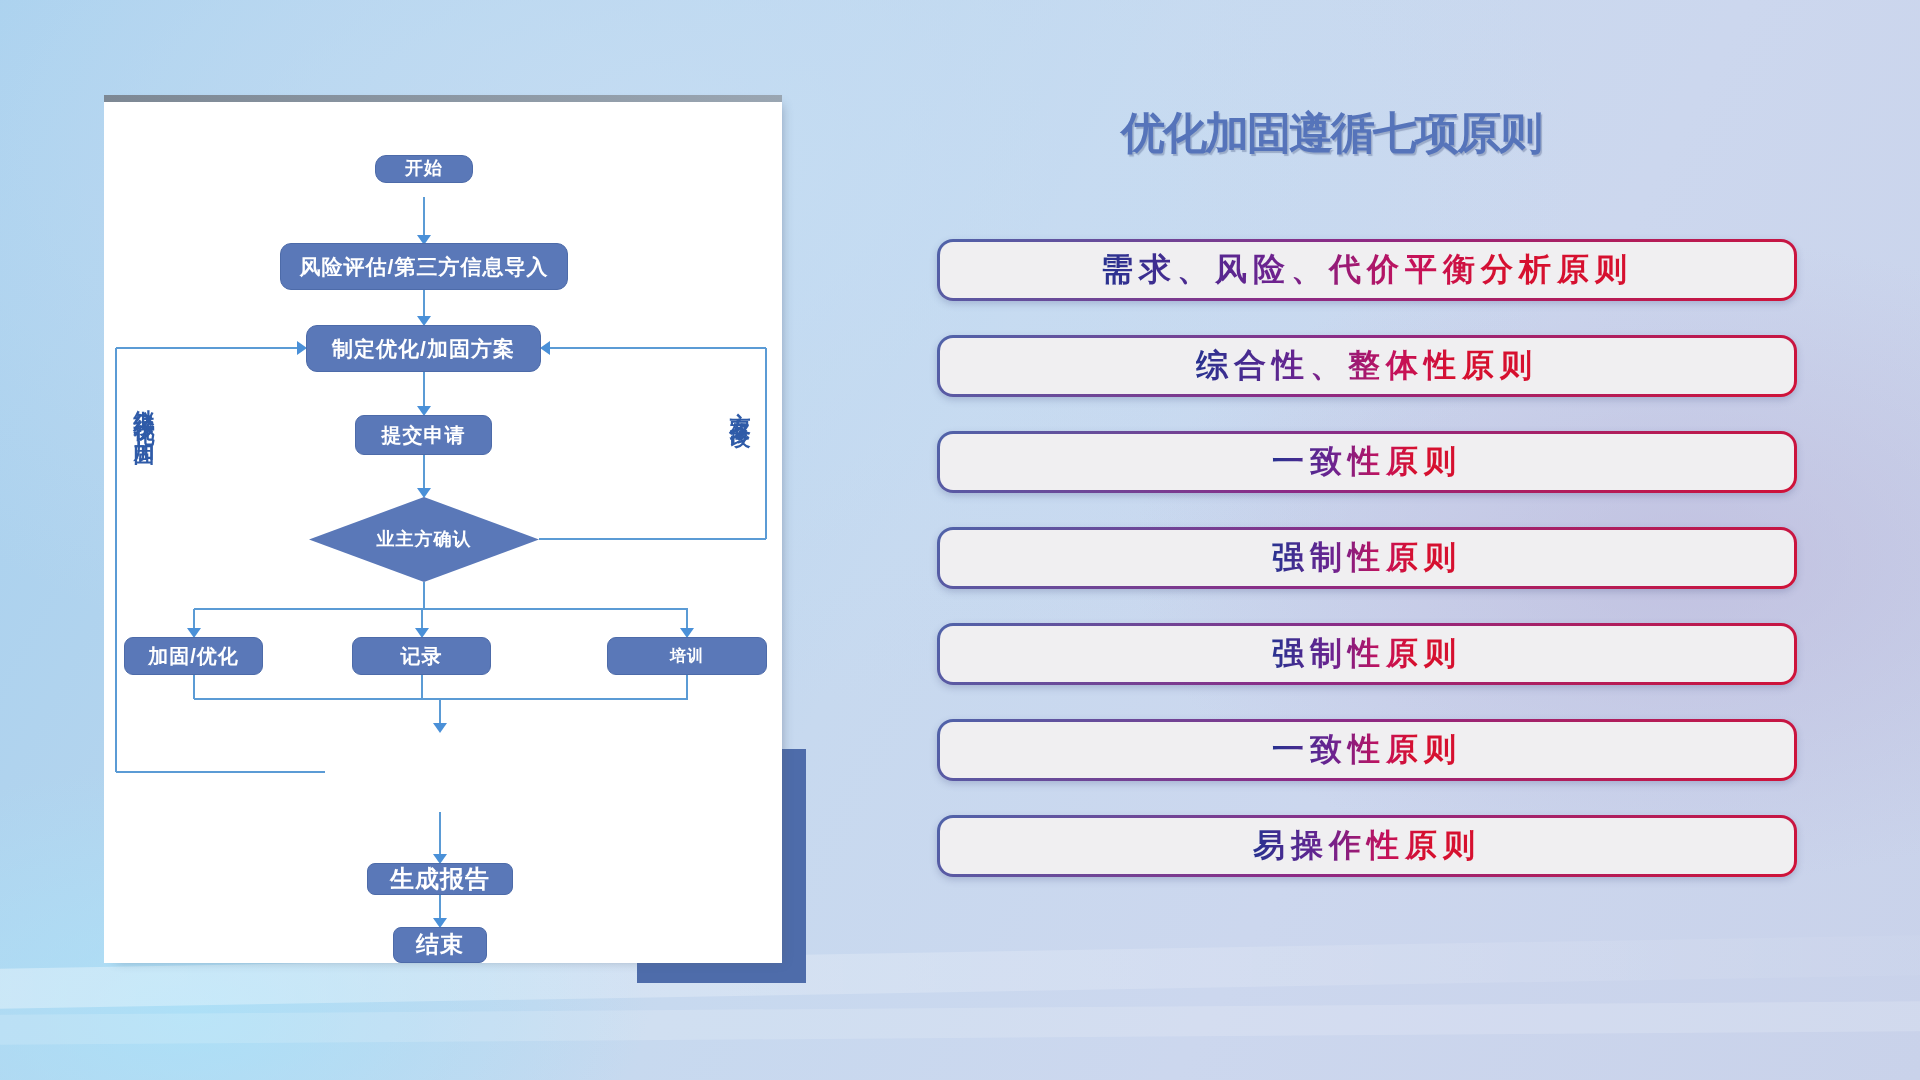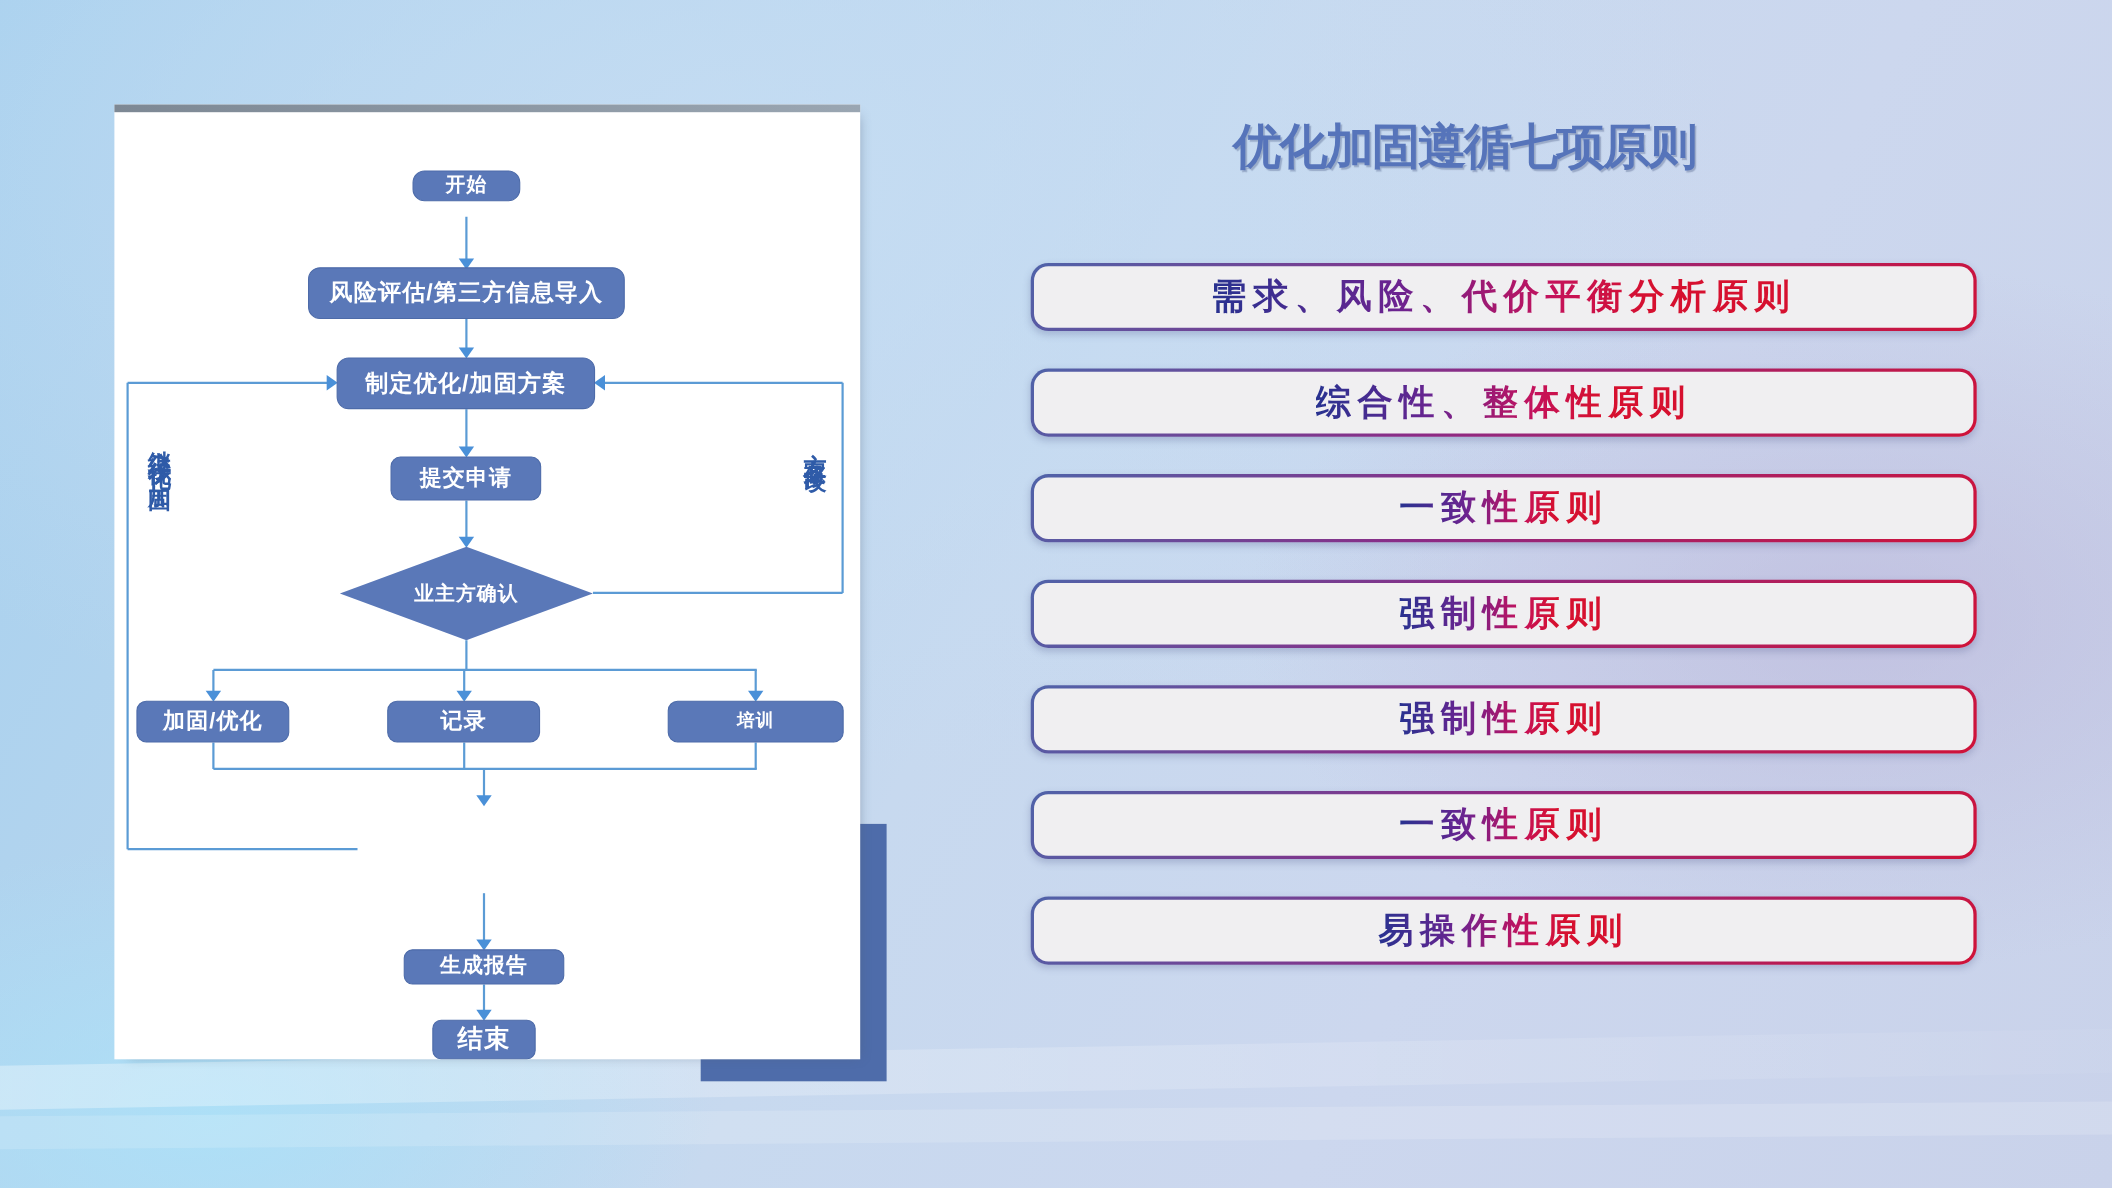--- a/index.html
+++ b/index.html
@@ -135,21 +135,21 @@
 
     <div class="node" style="left:248px;top:542px;width:139px;height:38px;font-size:20px">
       <span>记录</span>
     </div>
 
     <div class="node" style="left:503px;top:542px;width:160px;height:38px;font-size:16px">
       <span>培训</span>
     </div>
 
 
-    <div class="node" style="left:263px;top:768px;width:146px;height:32px;font-size:19px;border-radius:8px">
+    <div class="node" style="left:263px;top:768px;width:146px;height:32px;font-size:24px;border-radius:8px">
       <span>生成报告</span>
     </div>
 
     <div class="node" style="left:289px;top:832px;width:94px;height:36px;font-size:23px;border-radius:8px">
       <span>结束</span>
     </div>
 
     <div class="vlabel" style="left:30px;top:298px">继续优化/加固</div>
 
     <div class="vlabel" style="left:626px;top:300px">方案修改</div>

